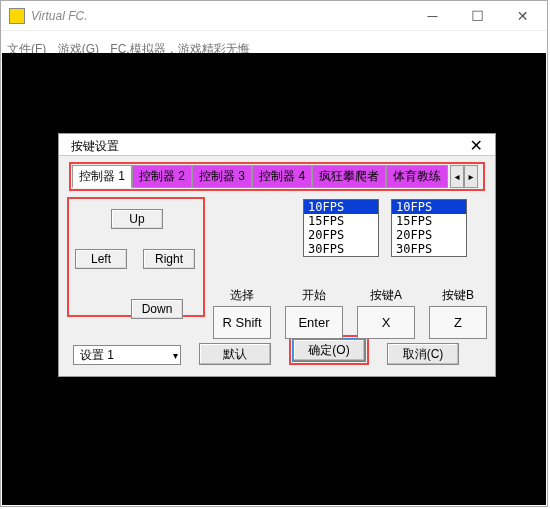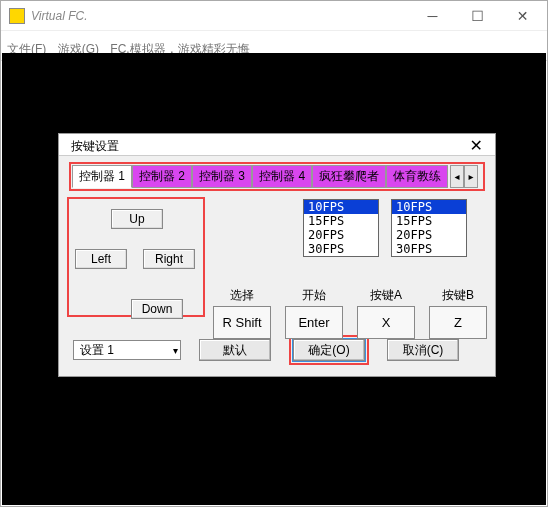--- a/index.html
+++ b/index.html
@@ -158,21 +158,21 @@
 .keybinding {
   border: 1px solid #888;
   background: #f8f8f8;
   padding: 8px 0;
   font-size: 13px;
 }
 
 .bottombar {
   margin-top: 6px;
   display: flex;
-  align-items: center;
+  align-items: flex-end;
   gap: 18px;
   padding: 0 4px;
 }
 .combo {
   border: 1px solid #888;
   background: #fff;
   width: 108px;
   height: 20px;
   display: flex;
   align-items: center;

